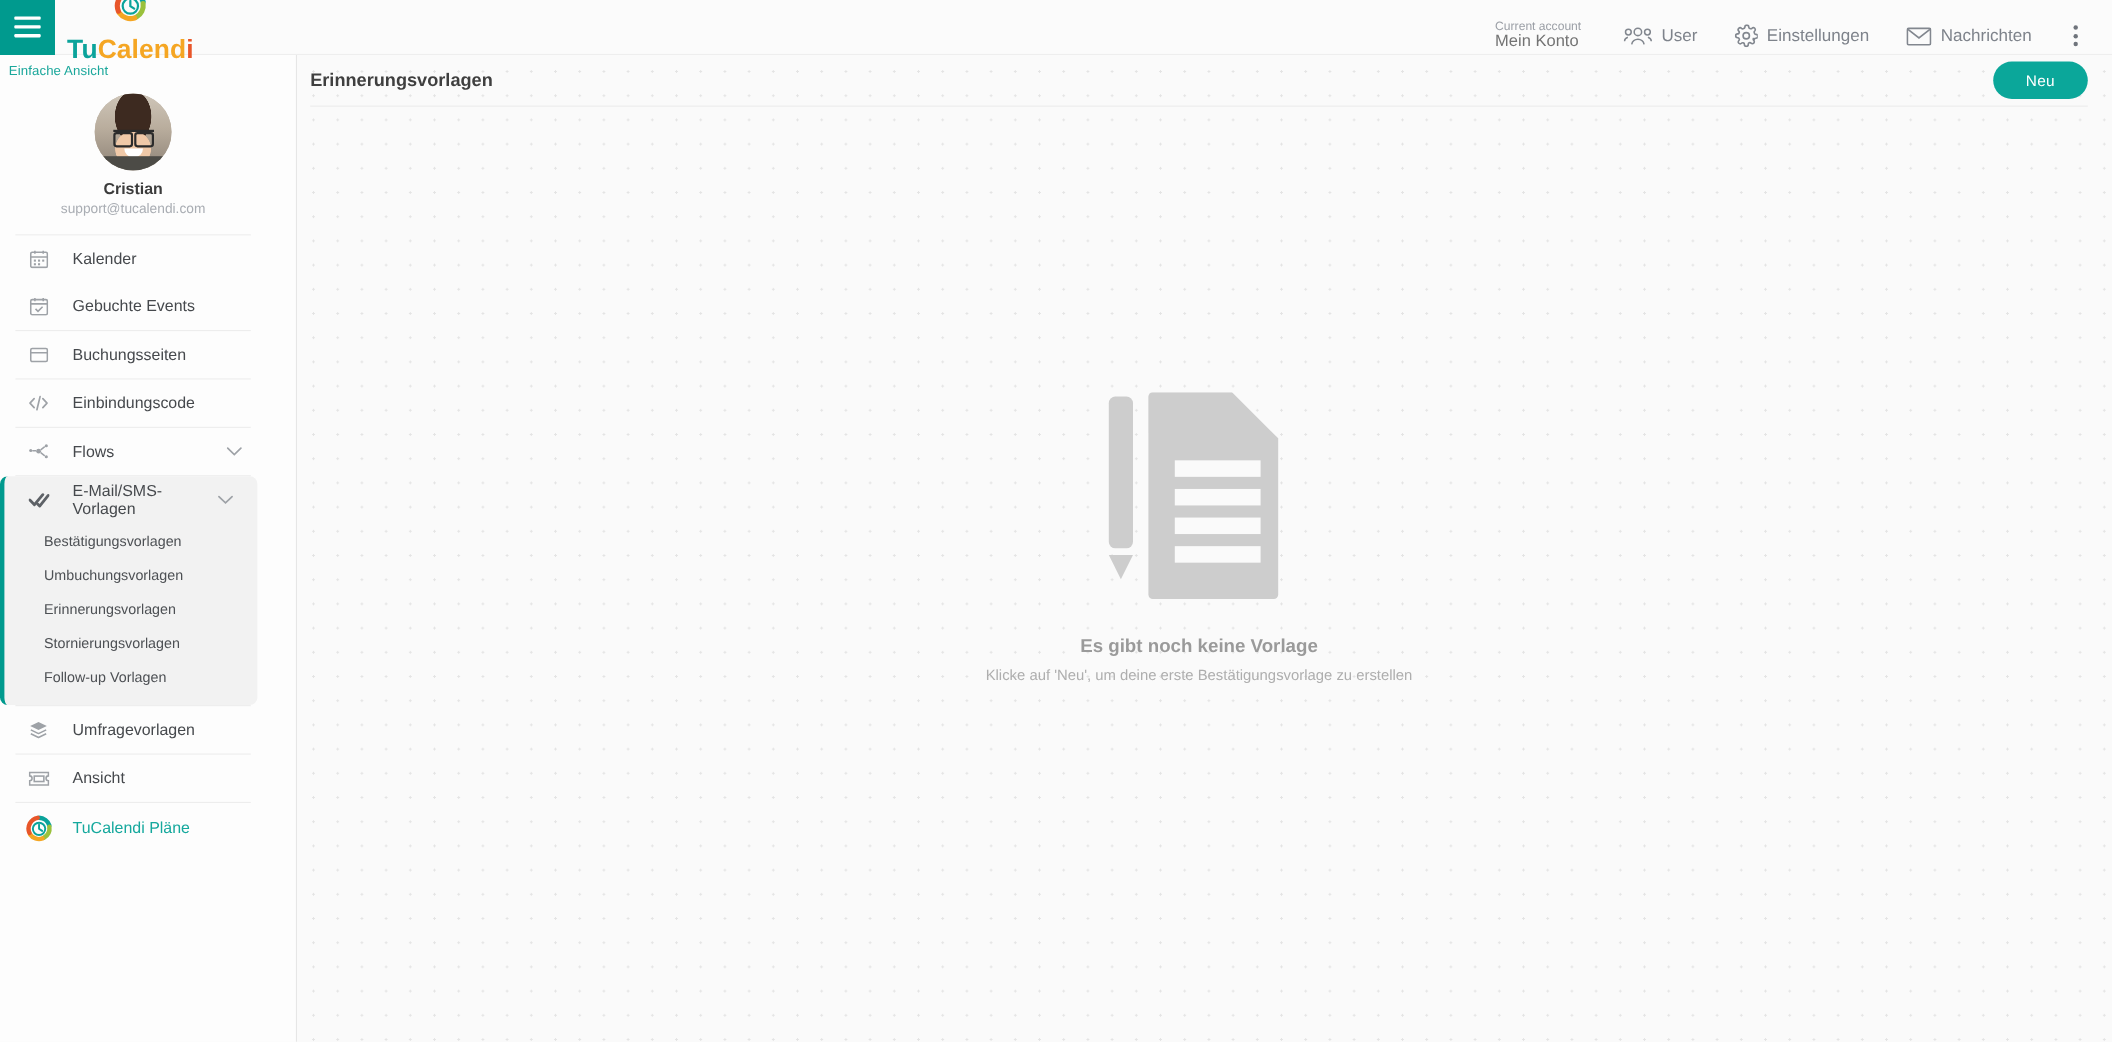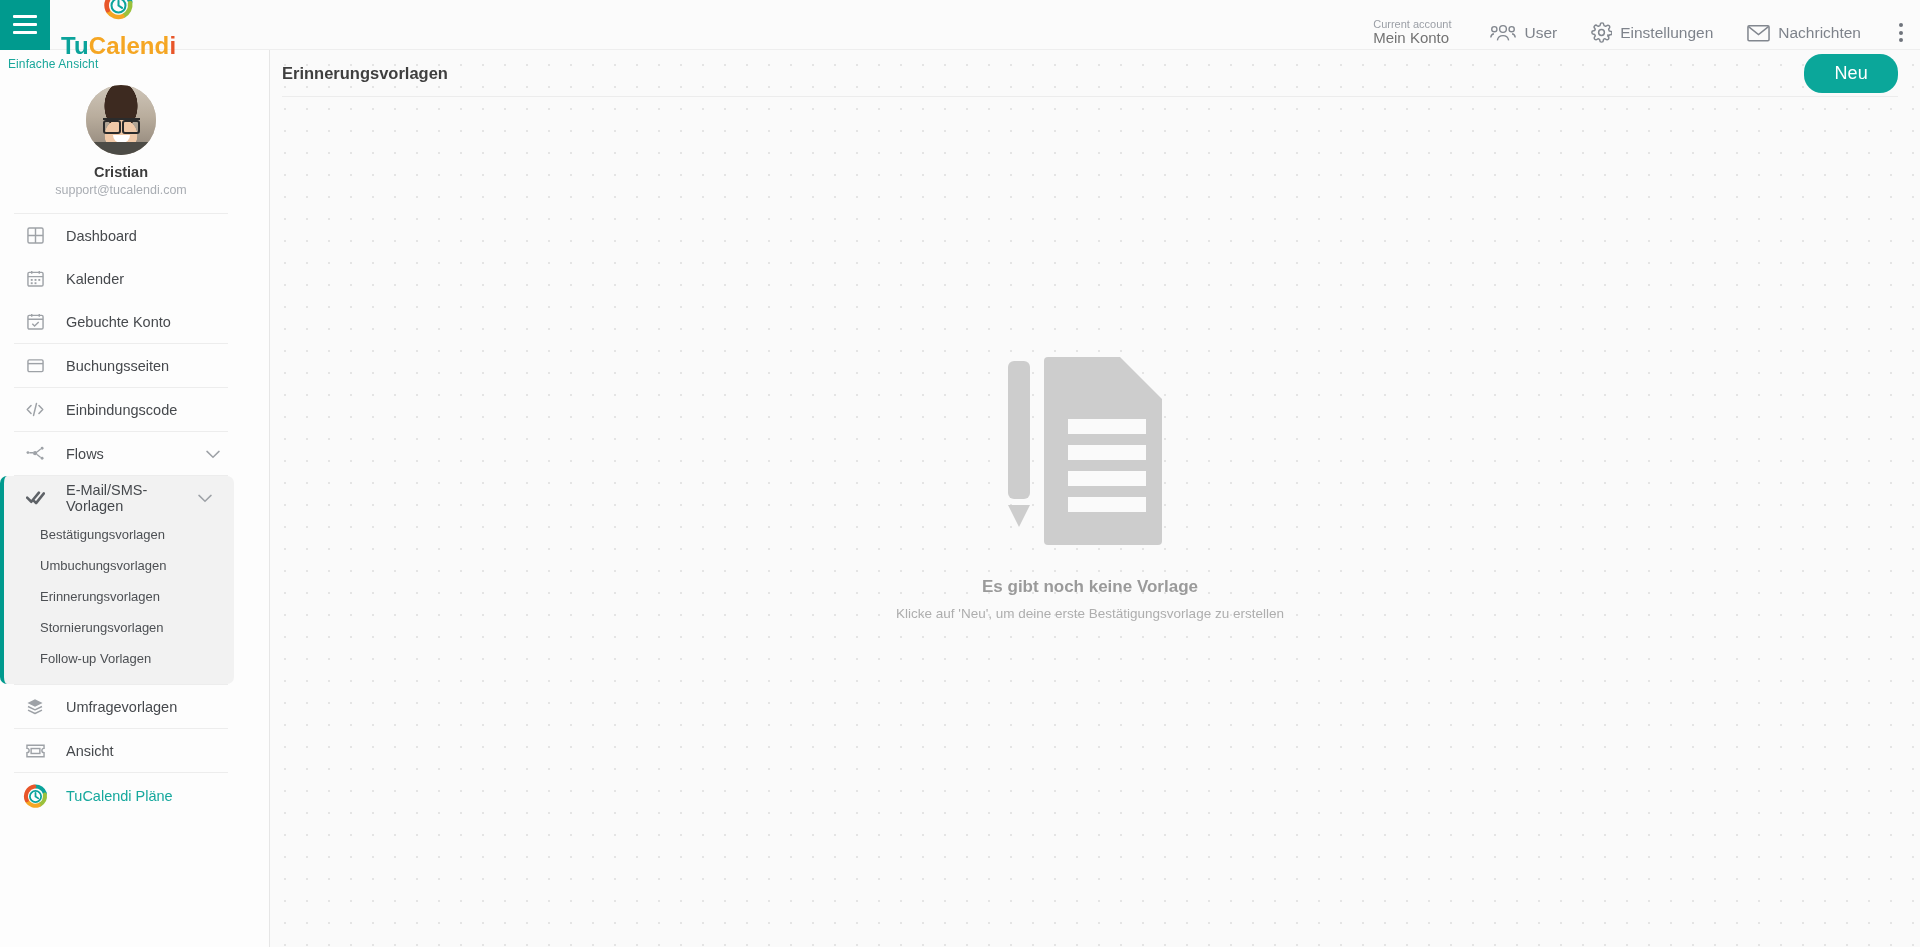--- a/index.html
+++ b/index.html
@@ -28,21 +28,21 @@
 
   .brand { display: flex; align-items: center; gap: 11px; margin-left: 11px; flex-direction: column; }
   .brand-logo { width: 31px; height: 31px; flex: none; }
   .brand-text { font-size: 24px; font-weight: bold; letter-spacing: .1px; white-space: nowrap; }
   .brand-tu { color: #0ba39b; }
   .brand-calend { color: #f5a623; }
   .brand-i { color: #e8562a; }
 
   .topbar-right {
     margin-left: auto; display: flex; height: 50px;
-    padding-right: 2px; gap: 0; margin-top: 16px;
+    padding-right: 16px; gap: 0; margin-top: 16px;
   }
   .acct {
     display: flex; flex-direction: column; justify-content: center;
     line-height: 1.12; margin-right: 22px; cursor: pointer;
   }
   .acct-label { font-size: 11px; color: #9b9fa6; }
   .acct-name  { font-size: 15px; color: #737373; }
 
   .topitem {
     display: flex; align-items: center; gap: 8px;
@@ -137,21 +137,21 @@
     background-size: 22px 22px;
     background-position: 4px 4px;
   }
   .page-head {
     height: 46px; display: flex; align-items: center;
     padding: 0 22px 0 12px; position: relative;
   }
   .page-title { font-size: 16.5px; font-weight: bold; color: #3f3f3f; }
   .btn-new {
     margin-left: auto; background: #0ba79a; color: #fff;
-    font-size: 18px; border: none; border-radius: 18px;
+    font-size: 14px; border: none; border-radius: 18px;
     padding: 9px 30px; cursor: pointer; letter-spacing: .2px;
   }
   .content-card {
     position: absolute; top: 46px; left: 12px; right: 22px; bottom: 14px;
     border-top: 1px solid #ececec;
   }
   .empty {
     position: absolute; top: 50%; left: 50%;
     transform: translate(-50%, -50%) translateY(-26px);
     text-align: center; width: 600px;
@@ -242,29 +242,20 @@
       <div class="glasses"></div>
       <div class="smile"></div>
       <div class="shirt"></div>
     </div>
     <div class="pname">Cristian</div>
     <div class="pmail">support@tucalendi.com</div>
   </div>
 
   <div class="navdiv"></div>
 
-  <div class="navitem">
-    <span class="ico">
-      <svg width="17" height="17" viewBox="0 0 18 18" fill="none" stroke="currentColor" stroke-width="1.5">
-        <rect x="1" y="1" width="16" height="16" rx="1.6"></rect>
-            <path d="M9 1v16M1 9h16"></path>
-      </svg>
-    </span>
-    <span class="lbl">Dashboard</span>
-  </div>
 
   <div class="navitem">
     <span class="ico">
       <svg width="17" height="17" viewBox="0 0 18 18" fill="none" stroke="currentColor" stroke-width="1.5">
         <rect x="1" y="2.5" width="16" height="14.5" rx="1.4"></rect>
             <path d="M1 7h16M5 1v3M13 1v3"></path>
         <rect x="4" y="9.5" width="2" height="2" fill="currentColor" stroke="none"></rect>
         <rect x="8" y="9.5" width="2" height="2" fill="currentColor" stroke="none"></rect>
         <rect x="12" y="9.5" width="2" height="2" fill="currentColor" stroke="none"></rect>
         <rect x="4" y="13" width="2" height="2" fill="currentColor" stroke="none"></rect>
@@ -275,21 +266,21 @@
   </div>
 
   <div class="navitem">
     <span class="ico">
       <svg width="17" height="17" viewBox="0 0 18 18" fill="none" stroke="currentColor" stroke-width="1.5">
         <rect x="1" y="2.5" width="16" height="14.5" rx="1.4"></rect>
             <path d="M1 6.6h16M5 1v3M13 1v3"></path>
         <path d="M5.6 11.4 8 13.8l4.4-4.4"></path>
       </svg>
     </span>
-    <span class="lbl">Gebuchte Konto</span>
+    <span class="lbl">Gebuchte Events</span>
   </div>
 
   <div class="navdiv"></div>
 
   <div class="navitem">
     <span class="ico">
       <svg width="17" height="17" viewBox="0 0 18 18" fill="none" stroke="currentColor" stroke-width="1.5">
         <rect x="1" y="3" width="16" height="12.5" rx="1.4"></rect>
             <path d="M1 7h16"></path>
       </svg>

